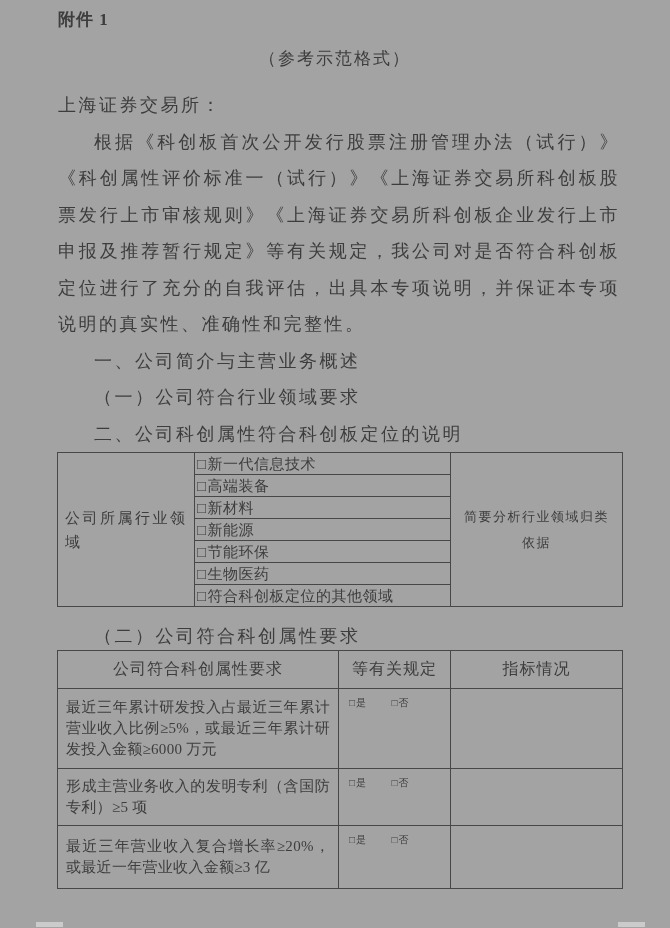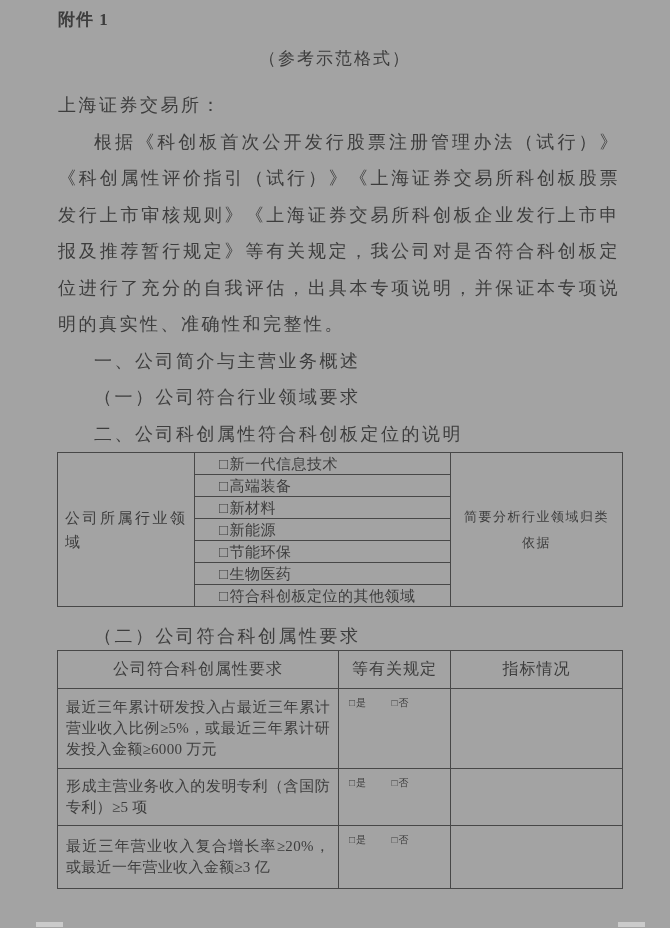--- a/index.html
+++ b/index.html
@@ -70,21 +70,21 @@
   .t1-left {
     text-align: justify;
     vertical-align: middle;
     padding: 0 7px;
     font-size: 15px;
     letter-spacing: 2px;
     line-height: 24px;
   }
   .t1-opt {
     height: 21px;
-    padding-left: 24px;
+    padding-left: 2px;
     font-size: 15px;
     letter-spacing: 0.5px;
     line-height: 20px;
     white-space: nowrap;
     overflow: hidden;
   }
   .t1-note {
     text-align: center;
     vertical-align: middle;
     padding: 0 7px;
@@ -138,21 +138,21 @@
 
 <div class="page">
 
   <div class="attachment">附件 1</div>
 
 
   <div class="subtitle">（参考示范格式）</div>
 
   <div class="body-block">
     <p class="salutation">上海证券交易所：</p>
-    <p class="para">根据《科创板首次公开发行股票注册管理办法（试行）》《科创属性评价指引（试行）》《上海证券交易所科创板股票发行上市审核规则》《上海证券交易所科创板企业发行上市申报及推荐暂行规定》等有关规定，我公司对是否符合科创板定位进行了充分的自我评估，出具本专项说明，并保证本专项说明的真实性、准确性和完整性。</p>
+    <p class="para">根据《科创板首次公开发行股票注册管理办法（试行）》《科创属性评价标准一（试行）》《上海证券交易所科创板股票发行上市审核规则》《上海证券交易所科创板企业发行上市申报及推荐暂行规定》等有关规定，我公司对是否符合科创板定位进行了充分的自我评估，出具本专项说明，并保证本专项说明的真实性、准确性和完整性。</p>
     <p class="section">一、公司简介与主营业务概述</p>
     <p class="section">（一）公司符合行业领域要求</p>
     <p class="section">二、公司科创属性符合科创板定位的说明</p>
   </div>
 
   <table class="tbl t1">
     <colgroup>
         <col style="width:137px">
         <col style="width:256px">
         <col style="width:172px">

